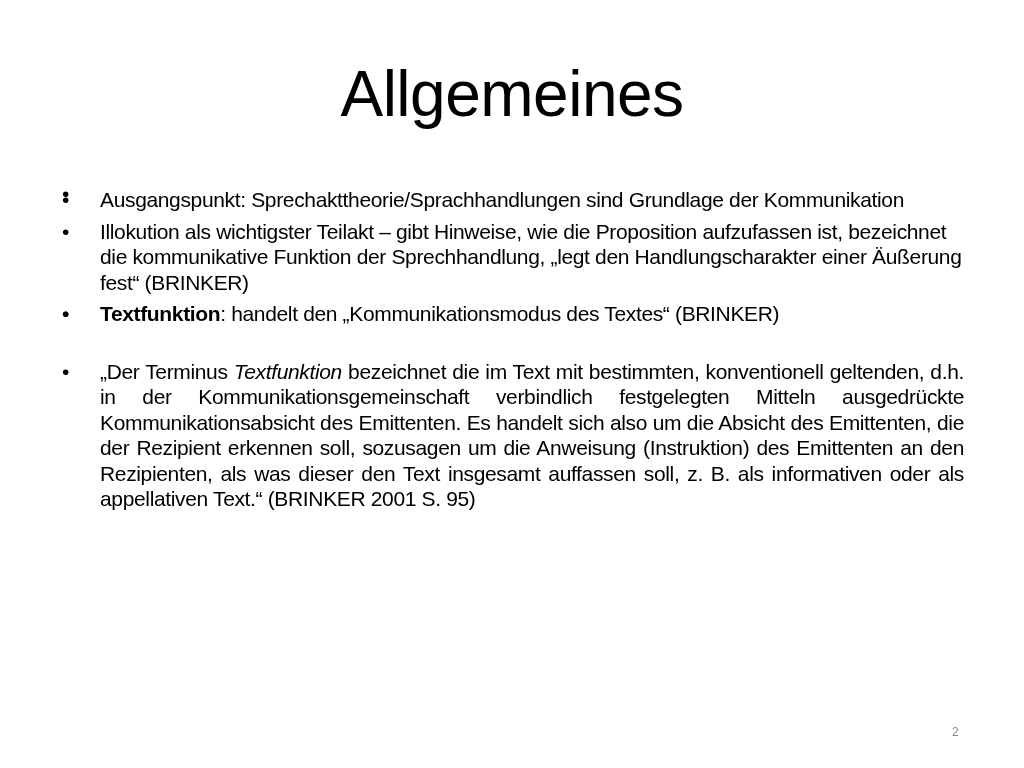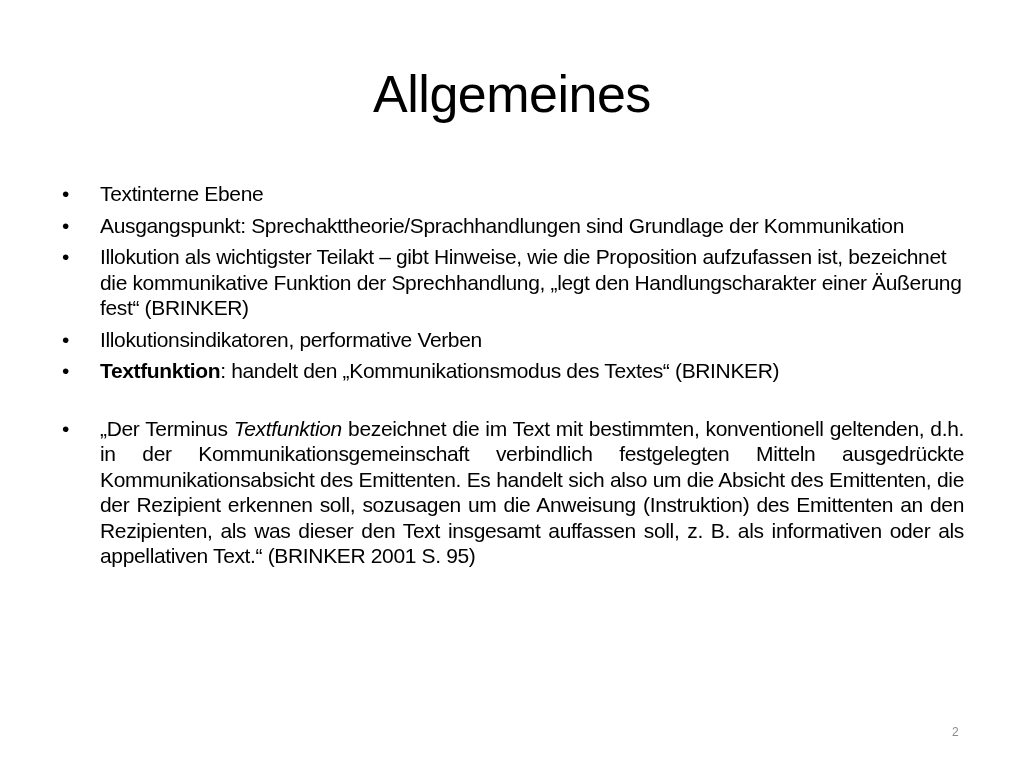--- a/index.html
+++ b/index.html
@@ -2,21 +2,21 @@
 <html><head>
   <meta charset="utf-8">
   <style>
     html, body { margin: 0; padding: 0; }
     body {
       width: 1024px; height: 768px; background: #ffffff; position: relative;
       overflow: hidden; font-family: "Liberation Sans", sans-serif; color: #000;
     }
     .title {
       position: absolute; left: 0; top: 62px; width: 1024px; text-align: center;
-      font-size: 52px; line-height: 64px; letter-spacing: -0.5px;
+      font-size: 64px; line-height: 64px; letter-spacing: -0.5px;
     }
     .content {
       position: absolute; left: 62px; top: 181px; width: 902px;
       font-size: 21px; line-height: 25.5px; letter-spacing: -0.35px;
     }
     .bullet { position: relative; padding-left: 38px; margin-bottom: 6px; }
     .bullet .dot { position: absolute; left: 0; top: 0; }
     .bullet.justify { text-align: justify; }
     .gap { height: 26px; }
     .page-num {
@@ -24,33 +24,31 @@
     }
   </style>
 </head>
 <body>
 
 <div class="title">Allgemeines</div>
 
 <div class="content">
   <div class="bullet">
     <span class="dot">•</span>
-    <span>Textinterne Ebene</span>
   </div>
   <div class="bullet">
     <span class="dot">•</span>
     <span>Ausgangspunkt: Sprechakttheorie/Sprachhandlungen sind Grundlage der Kommunikation</span>
   </div>
   <div class="bullet">
     <span class="dot">•</span>
     <span>Illokution als wichtigster Teilakt – gibt Hinweise, wie die Proposition aufzufassen ist, bezeichnet die kommunikative Funktion der Sprechhandlung, „legt den Handlungscharakter einer Äußerung fest“ (BRINKER)</span>
   </div>
   <div class="bullet">
     <span class="dot">•</span>
-    <span>Illokutionsindikatoren, performative Verben</span>
   </div>
   <div class="bullet">
     <span class="dot">•</span>
     <b>Textfunktion</b><span>: handelt den „Kommunikationsmodus des Textes“ (BRINKER)</span>
   </div>
   <div class="gap"></div>
   <div class="bullet justify">
     <span class="dot">•</span>
     <span>„Der Terminus </span><i>Textfunktion</i><span> bezeichnet die im Text mit bestimmten, konventionell geltenden, d.h. in der Kommunikationsgemeinschaft verbindlich festgelegten Mitteln ausgedrückte Kommunikationsabsicht des Emittenten. Es handelt sich also um die Absicht des Emittenten, die der Rezipient erkennen soll, sozusagen um die Anweisung (Instruktion) des Emittenten an den Rezipienten, als was dieser den Text insgesamt auffassen soll, z. B. als informativen oder als appellativen Text.“ (BRINKER 2001 S. 95)</span>
   </div>

